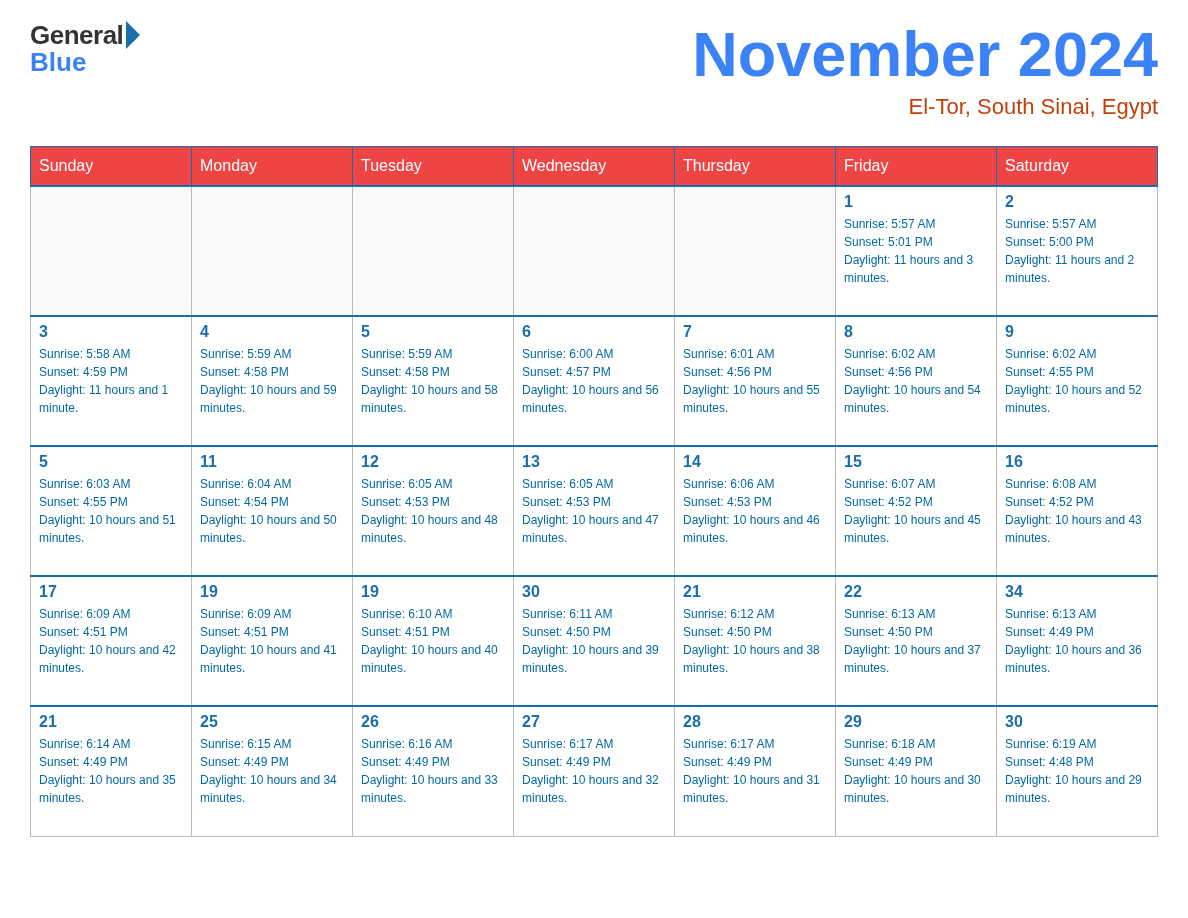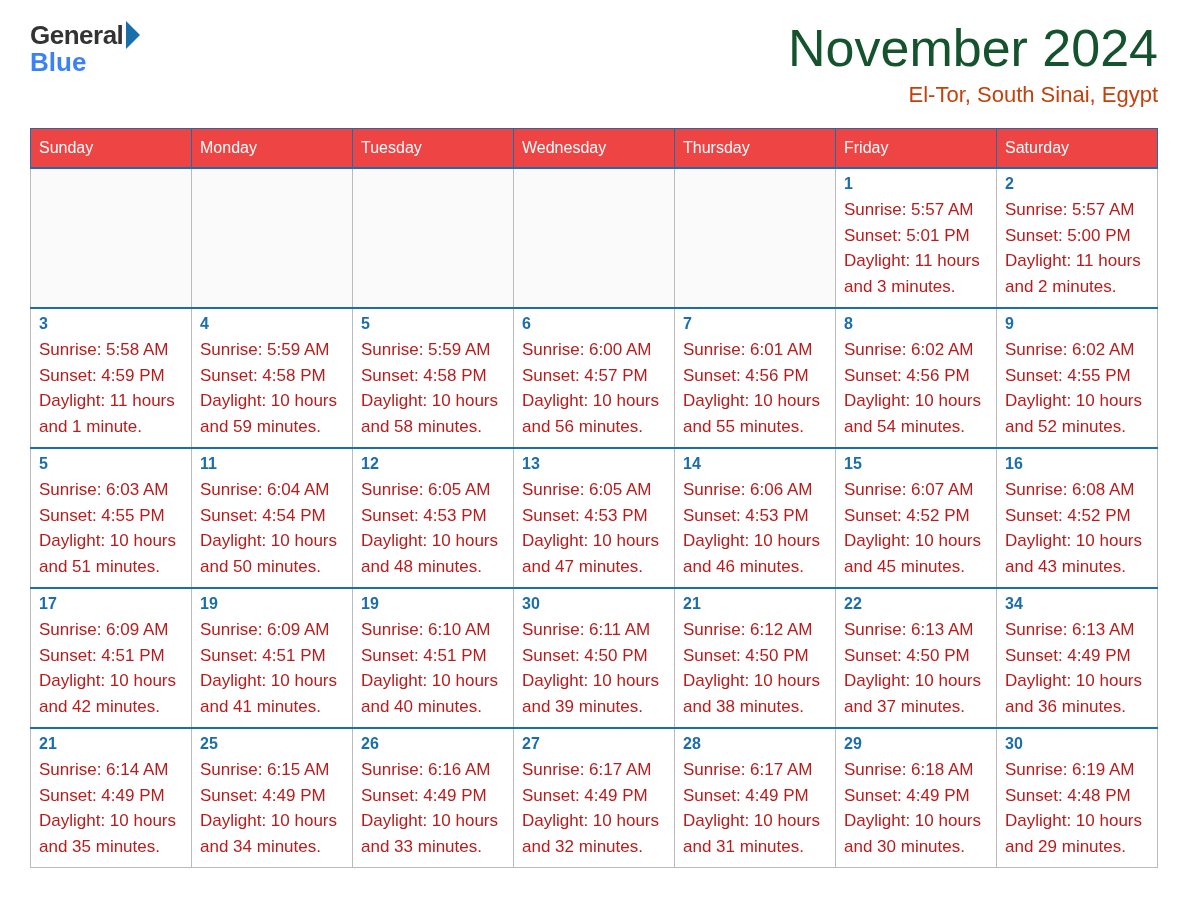--- a/index.html
+++ b/index.html
@@ -7,21 +7,21 @@
       font-family: Arial, sans-serif;
       background: #fff;
       width: 1188px;
       min-height: 918px;
       padding: 20px 30px;
     }
     .header {
       display: flex;
       justify-content: space-between;
       align-items: flex-start;
-      margin-bottom: 20px;
+      margin-bottom: 26px;
     }
     .logo {
       display: flex;
       flex-direction: column;
       align-items: flex-start;
     }
     .logo-top {
       display: flex;
       align-items: center;
     }
@@ -43,23 +43,23 @@
     .logo-bottom {
       font-size: 26px;
       font-weight: bold;
       color: #3b82f6;
       margin-top: -4px;
     }
     .title-block {
       text-align: right;
     }
     .main-title {
-      font-size: 52px;
-      font-weight: normal;
-      color: #14532d;
+      font-size: 63px;
+      font-weight: bold;
+      color: #3b82f6;
       line-height: 1.1;
     }
     .subtitle {
       font-size: 22px;
       color: #c2410c;
       margin-top: 5px;
     }
     .calendar {
       width: 100%;
       border-collapse: collapse;
@@ -85,23 +85,23 @@
       height: 130px;
     }
     .day-number {
       font-size: 16px;
       font-weight: bold;
       color: #1a6eac;
       display: block;
       margin-bottom: 4px;
     }
     .day-info {
-      font-size: 17px;
+      font-size: 12px;
       line-height: 1.5;
-      color: #b91c1c;
+      color: #0369a1;
     }
     .empty-cell {
       background: #fafafa;
     }
     tr.week-row td {
       border-top: 2px solid #1a6eac;
     }
   </style>
 </head>
 <body>

